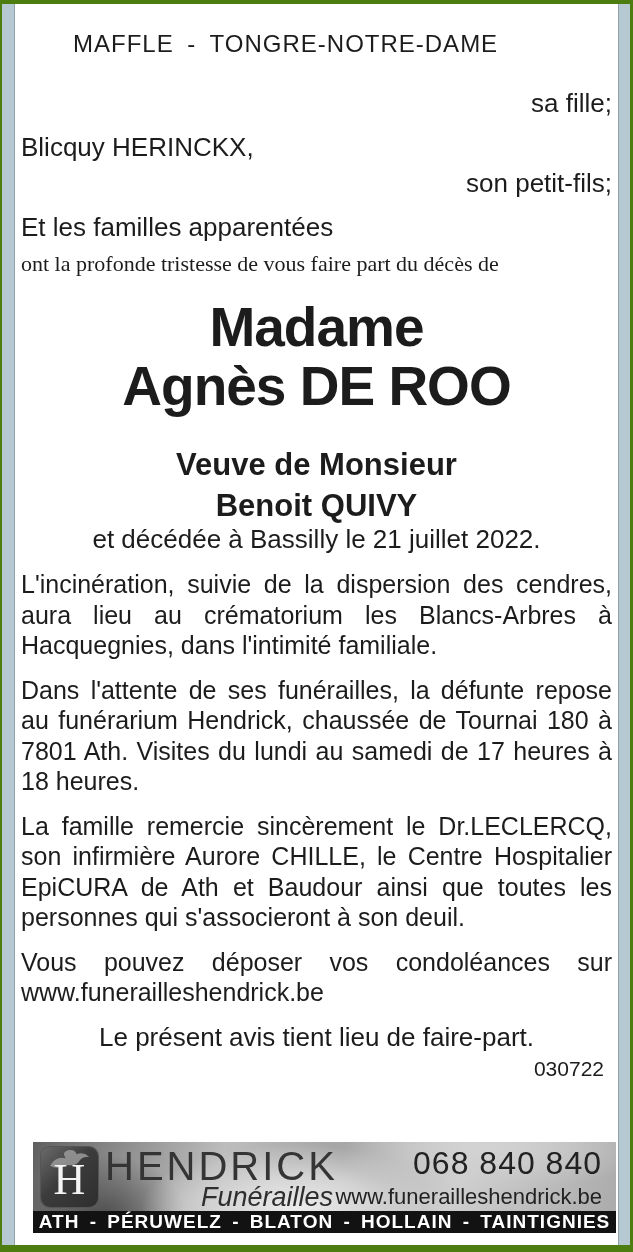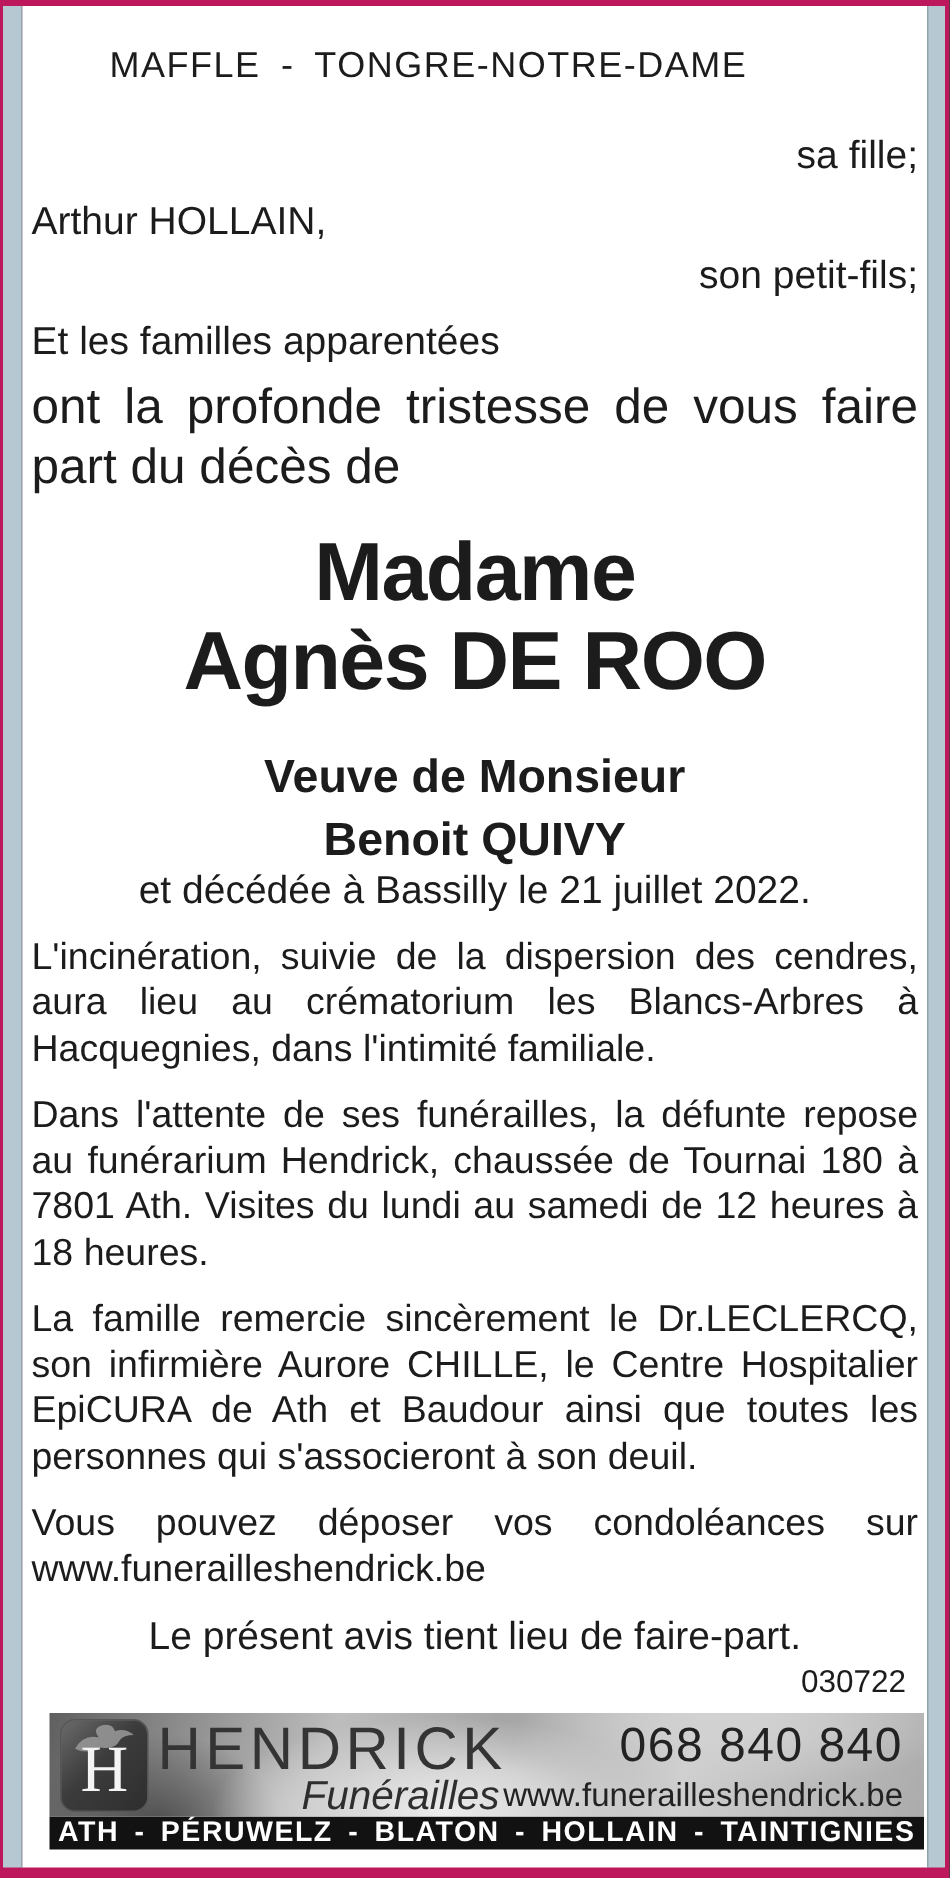--- a/index.html
+++ b/index.html
@@ -1,41 +1,41 @@
 <!DOCTYPE html>
 <html><head>
 <meta charset="utf-8">
 <style>
   * { margin:0; padding:0; box-sizing:border-box; }
   html,body { background:#000; }
   .page {
     position:relative;
     width:633px; height:1252px;
-    background:#be185d;
+    background:#4d7c0f;
     font-family:"Liberation Sans", sans-serif;
     color:#1c1c1c;
     overflow:hidden;
   }
   .rail { position:absolute; top:4px; bottom:7px; background:#b6c9d2; }
   .rail-left  { left:2px;  width:13px; border-right:1px solid #8fa2ab; }
   .rail-right { right:3px; width:12px; border-left:1px solid #8fa2ab; }
   .card {
     position:absolute; left:15px; right:15px; top:4px; bottom:7px;
     background:#fff;
   }
   .content { padding:26px 6px 0 6px; }
 
   .localities {
     font-size:24px; letter-spacing:1px; padding-left:52px;
     margin-bottom:30px; word-spacing:6px;
   }
   .rel-name  { font-size:26px; margin:2px 0; }
   .rel-relation { font-size:26px; text-align:right; margin:5px 0 13px 0; }
   .families { font-size:26px; margin:8px 0 8px 0; }
-  .announce { font-size:33px; text-align:justify; line-height:1.22; margin-top:6px; }
+  .announce { font-size:22px; text-align:justify; line-height:1.22; margin-top:6px;font-family:Liberation Serif, serif; }
 
   .title-main {
     font-size:55px; font-weight:700; text-align:center;
     line-height:1.08; letter-spacing:-1px;
   }
   .title-top { margin-top:20px; }
   .subtitle {
     font-size:31px; font-weight:700; text-align:center; line-height:1.15;
   }
   .sub-top { margin-top:30px; }
@@ -98,37 +98,37 @@
   <div class="rail rail-left"></div>
   <div class="rail rail-right"></div>
 
   <div class="card">
     <div class="content">
 
       <div class="localities">MAFFLE - TONGRE-NOTRE-DAME</div>
 
       <div class="rel-relation">sa fille;</div>
 
-      <div class="rel-name">Arthur HOLLAIN,</div>
+      <div class="rel-name">Blicquy HERINCKX,</div>
       <div class="rel-relation">son petit-fils;</div>
 
       <div class="families">Et les familles apparentées</div>
 
       <div class="announce">ont la profonde tristesse de vous faire part du décès de</div>
 
       <div class="title-main title-top">Madame</div>
       <div class="title-main">Agnès DE ROO</div>
 
       <div class="subtitle sub-top">Veuve de Monsieur</div>
       <div class="subtitle sub-bottom">Benoit QUIVY</div>
 
       <div class="dates">et décédée à Bassilly le 21 juillet 2022.</div>
 
       <div class="para">L'incinération, suivie de la dispersion des cendres, aura lieu au crématorium les Blancs-Arbres à Hacquegnies, dans l'intimité familiale.</div>
-      <div class="para">Dans l'attente de ses funérailles, la défunte repose au funérarium Hendrick, chaussée de Tournai 180 à 7801 Ath. Visites du lundi au samedi de 12 heures à 18 heures.</div>
+      <div class="para">Dans l'attente de ses funérailles, la défunte repose au funérarium Hendrick, chaussée de Tournai 180 à 7801 Ath. Visites du lundi au samedi de 17 heures à 18 heures.</div>
       <div class="para">La famille remercie sincèrement le Dr.LECLERCQ, son infirmière Aurore CHILLE, le Centre Hospitalier EpiCURA de Ath et Baudour ainsi que toutes les personnes qui s'associeront à son deuil.</div>
       <div class="para">Vous pouvez déposer vos condoléances sur www.funerailleshendrick.be</div>
 
       <div class="closing">Le présent avis tient lieu de faire-part.</div>
 
       <div class="ref">030722</div>
     </div>
 
     <div class="banner">
       <div class="banner-photo">

